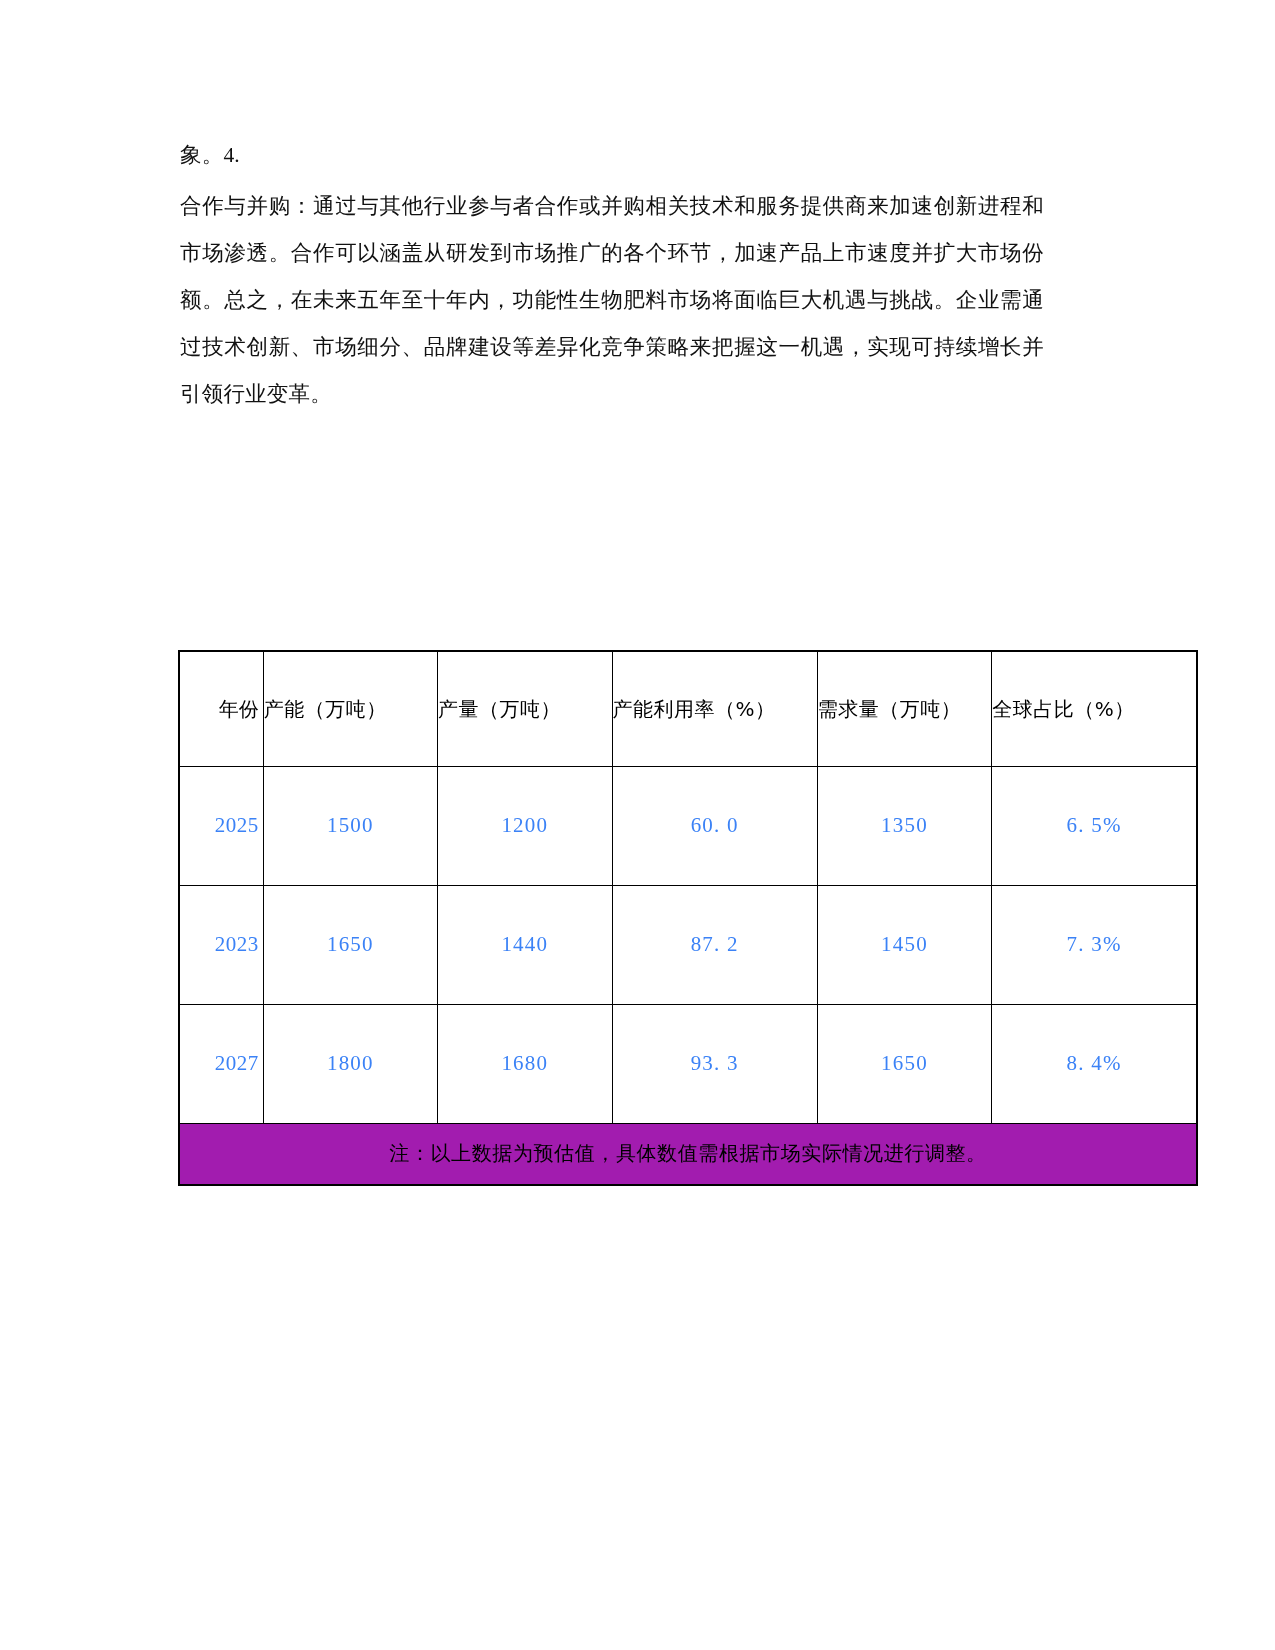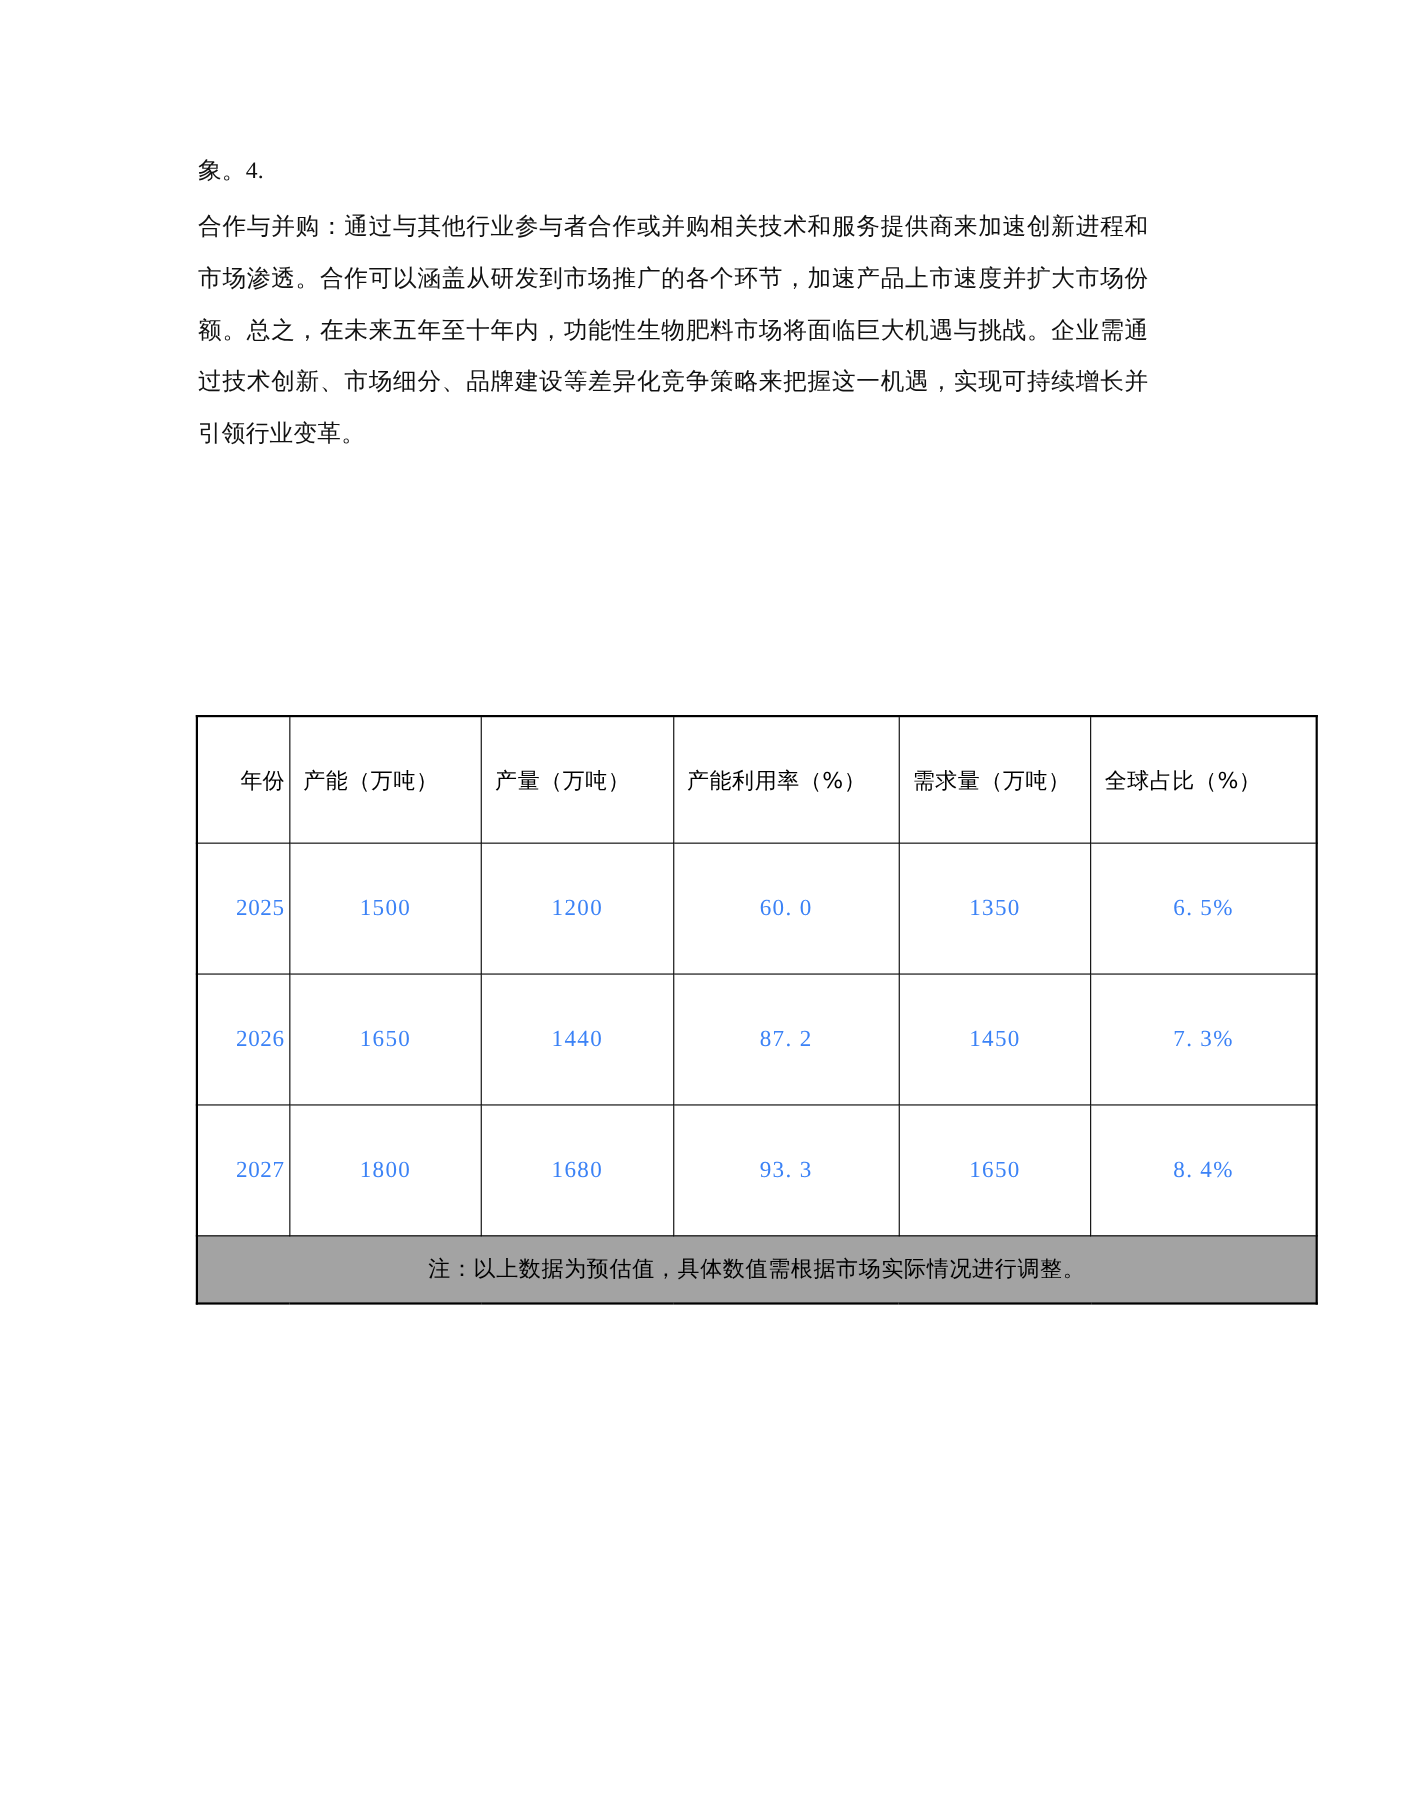--- a/index.html
+++ b/index.html
@@ -60,21 +60,21 @@
     table-layout: fixed;
     border: 2px solid #000000;
   }
   table.data-table col.c-year   { width: 82px; }
   table.data-table col.c-std    { width: 170px; }
   table.data-table col.c-wide   { width: 200px; }
 
   table.data-table th,
   table.data-table td {
     border: 1px solid #000000;
-    padding: 12px;
+    padding: 0;
     vertical-align: middle;
     font-weight: normal;
   }
 
   
   .hdr-cell {
     height: 115px;
     text-align: left;
     font-family: "DejaVu Sans", "Liberation Sans", sans-serif;
     font-weight: bold;
@@ -104,21 +104,21 @@
   }
   .data-cell.year {
     text-align: right;
     padding-right: 4px;
     letter-spacing: 0.5px;
     line-height: 45px;
   }
 
   
   .note-cell {
-    background: #a3a3a3;
+    background: #a21caf;
     text-align: center;
     font-family: "DejaVu Sans", "Liberation Sans", sans-serif;
     font-weight: bold;
     font-size: 20px;
     letter-spacing: 0.6px;
     height: 62px;
     padding: 8px 10px;
     box-sizing: border-box;
     color: #000000;
   }
@@ -156,21 +156,21 @@
       <tbody>
         <tr>
           <td class="data-cell year">2025</td>
           <td class="data-cell">1500</td>
           <td class="data-cell">1200</td>
           <td class="data-cell">60. 0</td>
           <td class="data-cell">1350</td>
           <td class="data-cell">6. 5%</td>
         </tr>
         <tr>
-          <td class="data-cell year">2026</td>
+          <td class="data-cell year">2023</td>
           <td class="data-cell">1650</td>
           <td class="data-cell">1440</td>
           <td class="data-cell">87. 2</td>
           <td class="data-cell">1450</td>
           <td class="data-cell">7. 3%</td>
         </tr>
         <tr>
           <td class="data-cell year">2027</td>
           <td class="data-cell">1800</td>
           <td class="data-cell">1680</td>

